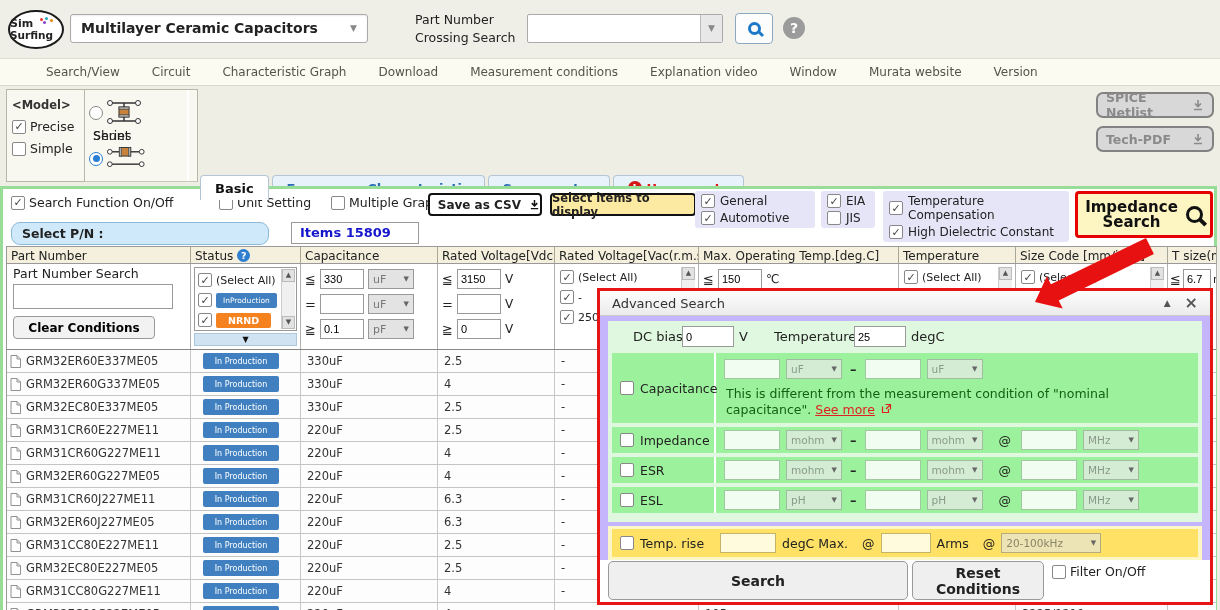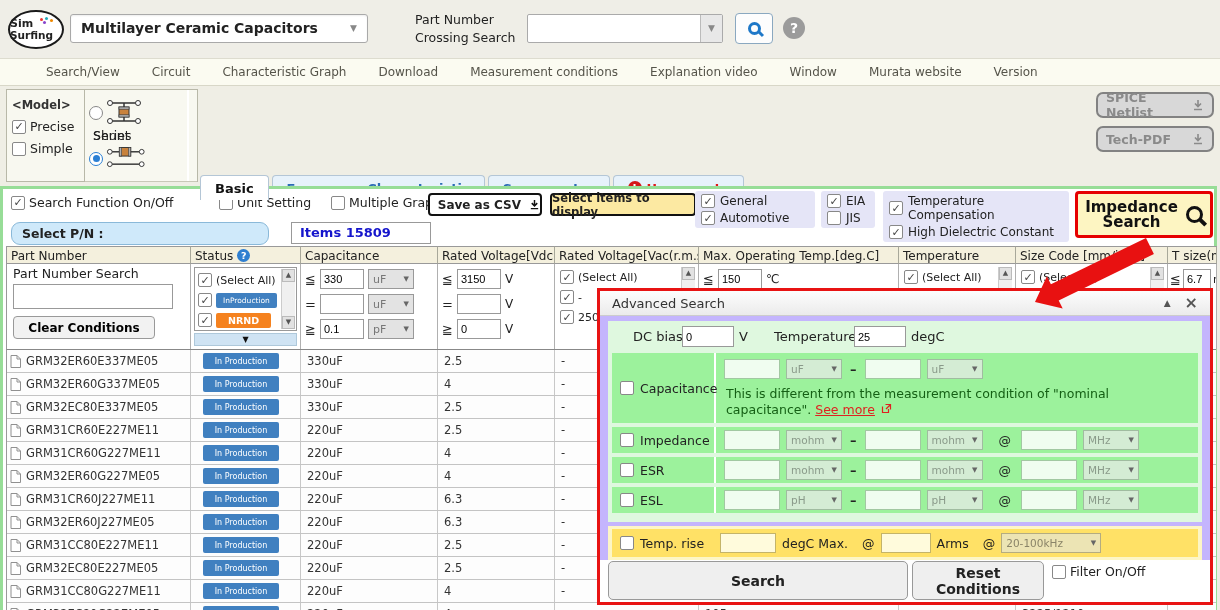--- a/index.html
+++ b/index.html
@@ -65,21 +65,21 @@
 .ctl{position:absolute;display:flex;align-items:center;gap:4px;font-size:12.5px}
 .csvbtn{position:absolute;left:425px;top:4px;width:114px;height:23px;background:#fff;border:2px solid #111;border-radius:4px;font-weight:bold;font-size:12px;display:flex;align-items:center;justify-content:flex-end;gap:8px}
 .selitems{position:absolute;left:547px;top:4px;width:146px;height:23px;background:#fce9a2;border:2px solid #111;border-radius:4px;font-weight:bold;font-size:11.5px;display:flex;align-items:center;justify-content:center}
 .chip{position:absolute;top:2px;background:#e5e5f7;border-radius:3px;padding:3px 6px;display:flex;flex-direction:column;gap:3px}
 .chip .cbrow{margin:0;font-size:12px;gap:5px}
 .advbtn{position:absolute;left:1072px;top:2px;width:138px;height:47px;background:#fdf5c2;border:3px solid #e60000;border-radius:4px;display:flex;align-items:center;justify-content:center;gap:8px;z-index:5}
 .advbtn .txt{font-weight:bold;font-size:15px;line-height:15px;text-align:center;color:#111}
 .mag.big{width:17px;height:17px;border-color:#111;border-width:3.5px}
 .mag.big::after{background:#111;width:9px;height:4px;right:-7px;bottom:-4px}
 .selpn{position:absolute;left:8px;top:33px;width:258px;height:23px;background:#cfe9fa;border:1px solid #8ab9d9;border-radius:9px;font-weight:bold;font-size:12.5px;line-height:21px;padding-left:10px;color:#222}
-.itemsbox{position:absolute;left:288px;top:33px;width:140px;height:22px;background:#fff;border:1px solid #999;color:#1515cc;font-weight:bold;font-size:13px;line-height:20px;padding-left:8px}
+.itemsbox{position:absolute;left:288px;top:33px;width:128px;height:22px;background:#fff;border:1px solid #999;color:#1515cc;font-weight:bold;font-size:13px;line-height:20px;padding-left:8px}
 
 
 .grid9{display:grid;grid-template-columns:184px 110px 137px 117px 144px 200px 117px 152px 49px}
 .thead{position:absolute;left:3px;top:57px;width:1210px;height:18px;border-left:1px solid #999}
 .th{background:#f4f0dd;border-right:1px solid #a8a89a;border-top:1px solid #999;border-bottom:1px solid #999;font-size:12px;padding:1px 0 0 4px;white-space:nowrap;overflow:hidden;display:flex;align-items:center}
 .qico{width:13px;height:13px;border-radius:50%;background:#2f7fd0;color:#fff;font-size:9.5px;font-weight:bold;display:inline-flex;align-items:center;justify-content:center;margin-left:4px;flex:none}
 .tfilter{position:absolute;left:3px;top:75px;width:1210px;height:86px;border-left:1px solid #999;border-bottom:1px solid #888}
 .fc{position:relative;background:#fff;border-right:1px solid #b0b0b0;overflow:hidden}
 .fpn-lab{font-size:12.5px;margin:2px 0 3px 6px}
 .fpn-in{display:block;margin-left:6px;width:160px;height:25px;border:1px solid #999}

